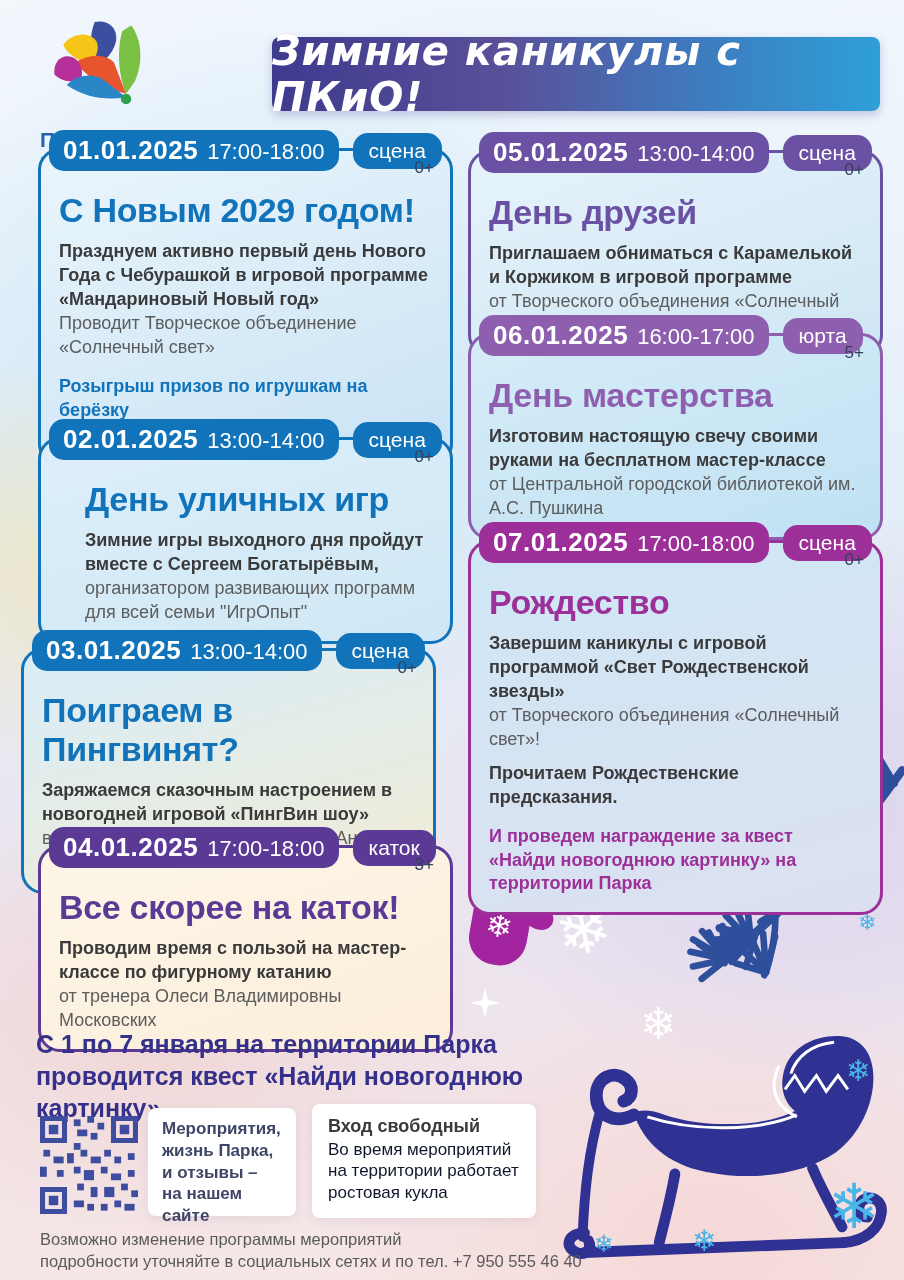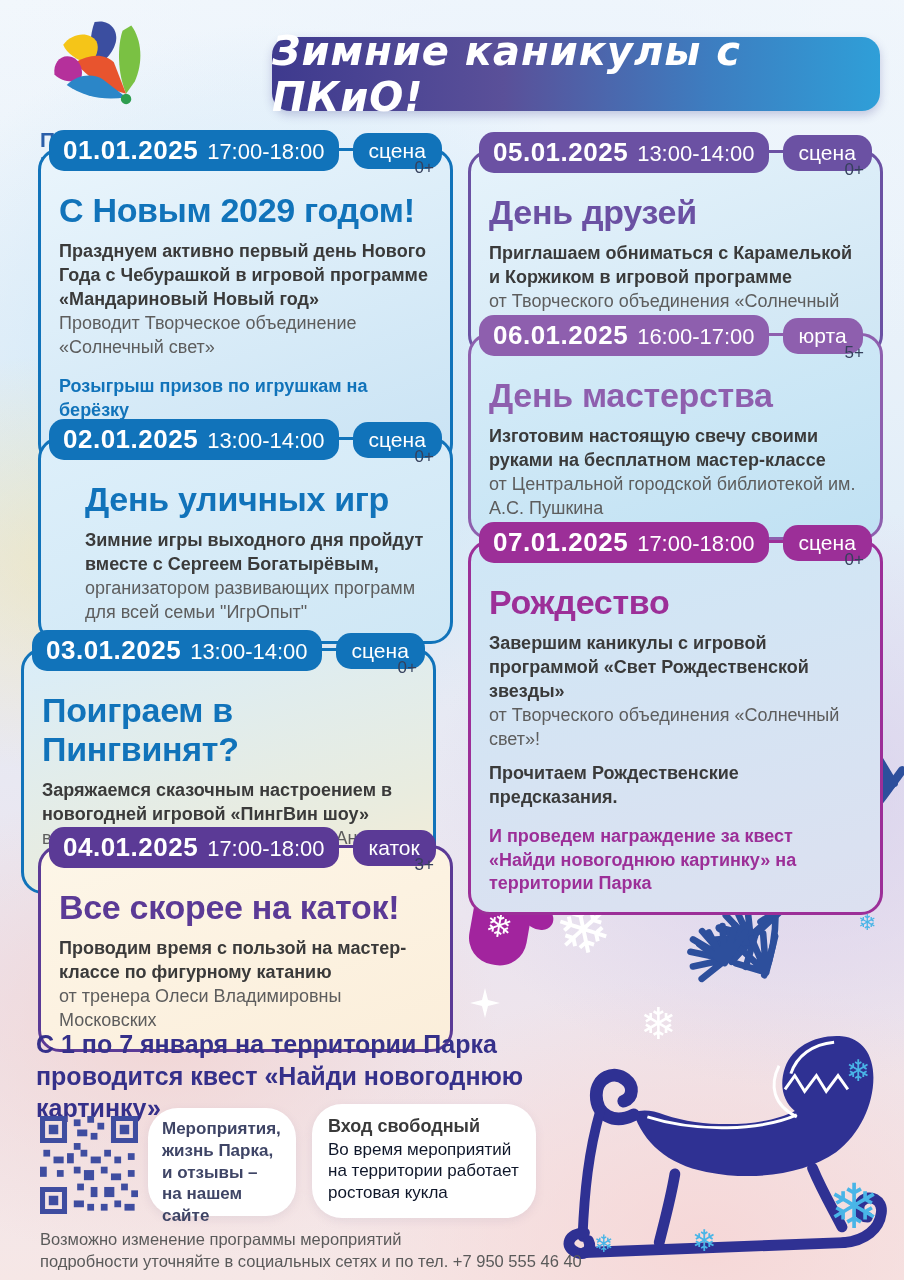--- a/index.html
+++ b/index.html
@@ -8,21 +8,21 @@
       radial-gradient(ellipse 420px 300px at 8% 44%, rgba(249,226,163,0.55), transparent 70%),
       radial-gradient(ellipse 480px 340px at 18% 80%, rgba(243,206,201,0.65), transparent 70%),
       radial-gradient(ellipse 520px 420px at 88% 62%, rgba(213,203,235,0.75), transparent 70%),
       radial-gradient(ellipse 560px 380px at 78% 97%, rgba(246,214,214,0.9), transparent 70%),
       radial-gradient(ellipse 560px 500px at 30% 30%, rgba(193,226,246,0.8), transparent 72%),
       radial-gradient(ellipse 700px 400px at 60% 8%, rgba(236,244,252,1), transparent 80%),
       linear-gradient(180deg,#f2f7fc 0%,#e3eef8 40%,#ece4ee 75%,#f6e7e6 100%);}
   
   .logo{position:absolute;left:40px;top:18px;display:flex;align-items:center;gap:18px;flex-direction:column;}
   .logo-text{color:#2b5fa9;font-weight:bold;font-size:21px;line-height:1.12;letter-spacing:0.5px;}
-  .banner{position:absolute;left:272px;top:37px;width:608px;height:74px;border-radius:18px;
+  .banner{position:absolute;left:272px;top:37px;width:608px;height:74px;border-radius:8px;
     background:linear-gradient(90deg,#3e3a8e 0%,#5a5099 38%,#3d7dc0 72%,#2f9fd8 100%);
     display:flex;align-items:center;justify-content:center;box-shadow:0 4px 10px rgba(60,60,140,.25);}
   .banner span{color:#ffffff;font-size:40px;font-weight:bold;font-style:italic;letter-spacing:1px;
     font-family:"DejaVu Sans",sans-serif;}
   
   .card{position:absolute;width:415px;border:3px solid var(--c);border-radius:22px;
     padding:24px 18px 16px 18px;box-sizing:border-box;z-index:2;}
   .badges{position:absolute;top:-21px;left:8px;display:flex;align-items:center;gap:14px;}
   .pill{background:var(--c);color:#fff;border-radius:15px;white-space:nowrap;}
   .date-pill{padding:5px 14px;font-size:22px;display:flex;align-items:baseline;gap:9px;}
@@ -45,21 +45,21 @@
   #c2{left:38px;top:437px;background:linear-gradient(160deg,#ddeffa 0%,#cfe7f5 100%);padding-left:44px;}
   #c3{left:21px;top:648px;background:linear-gradient(165deg,#d9edf9 0%,#e9ecdf 70%,#f6ecd4 100%);}
   #c4{left:38px;top:845px;background:linear-gradient(160deg,#fdf6e8 0%,#fbeeda 100%);}
   #c5{left:468px;top:150px;background:linear-gradient(160deg,#e6f3fb 0%,#cfe6f4 100%);}
   #c6{left:468px;top:333px;background:linear-gradient(160deg,#d6ecf8 0%,#c0e1f3 100%);}
   #c7{left:468px;top:540px;background:linear-gradient(165deg,#cfe7f6 0%,#dce0f0 100%);}
   
   .quest{position:absolute;left:36px;top:1028px;width:580px;font-size:25px;font-weight:bold;
     color:#35308a;line-height:1.28;white-space:pre-line;z-index:3;}
   .qr{position:absolute;left:40px;top:1116px;width:98px;height:98px;z-index:3;}
-  .panel{position:absolute;background:#ffffff;border-radius:30px;box-shadow:0 3px 10px rgba(120,110,150,.12);z-index:3;}
+  .panel{position:absolute;background:#ffffff;border-radius:8px;box-shadow:0 3px 10px rgba(120,110,150,.12);z-index:3;}
   #qr-panel{left:148px;top:1108px;width:148px;height:108px;padding:10px 6px 6px 14px;box-sizing:border-box;}
   #qr-panel .lbl{font-size:17px;font-weight:bold;color:#3f4566;line-height:1.28;white-space:pre-line;}
   #entry-panel{left:312px;top:1104px;width:224px;height:114px;padding:12px 10px 24px 16px;box-sizing:border-box;}
   #entry-panel .t{font-size:18px;font-weight:bold;color:#3a3a3a;margin:0 0 2px 0;}
   #entry-panel .x{font-size:17px;color:#0f172a;line-height:1.25;margin:0;white-space:pre-line;}
   .footer{position:absolute;left:40px;top:1228px;width:600px;font-size:16.5px;color:#5a5a5a;
     line-height:1.35;white-space:pre-line;z-index:3;}
   
   .deco{position:absolute;z-index:1;}
   .sf{position:absolute;z-index:1;font-family:"DejaVu Sans",sans-serif;line-height:1;}

